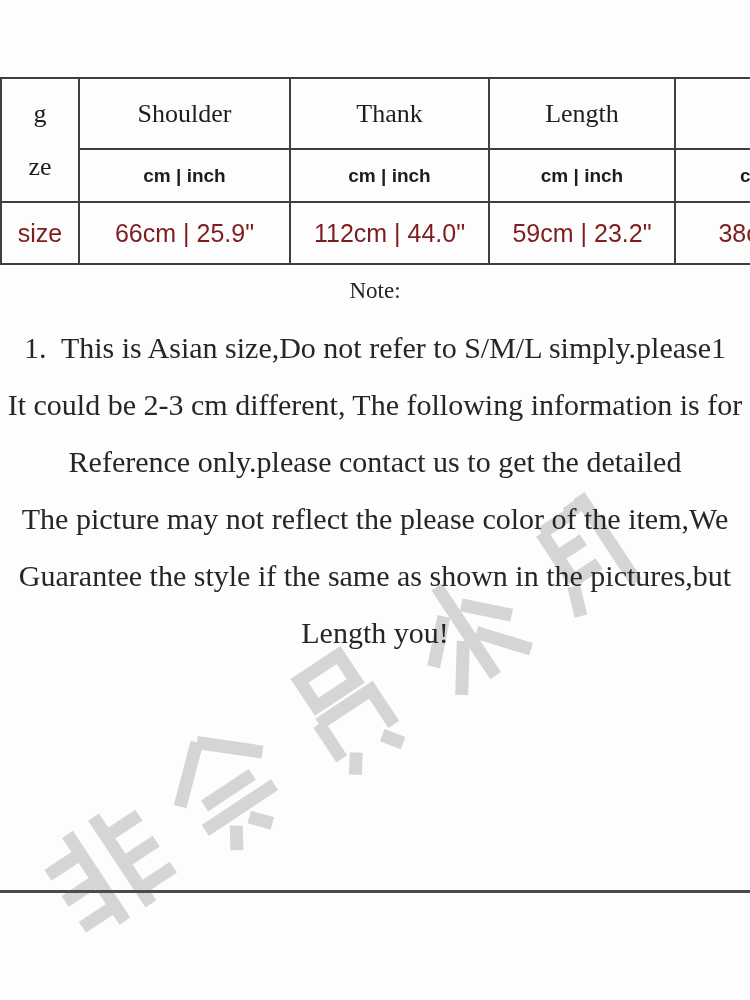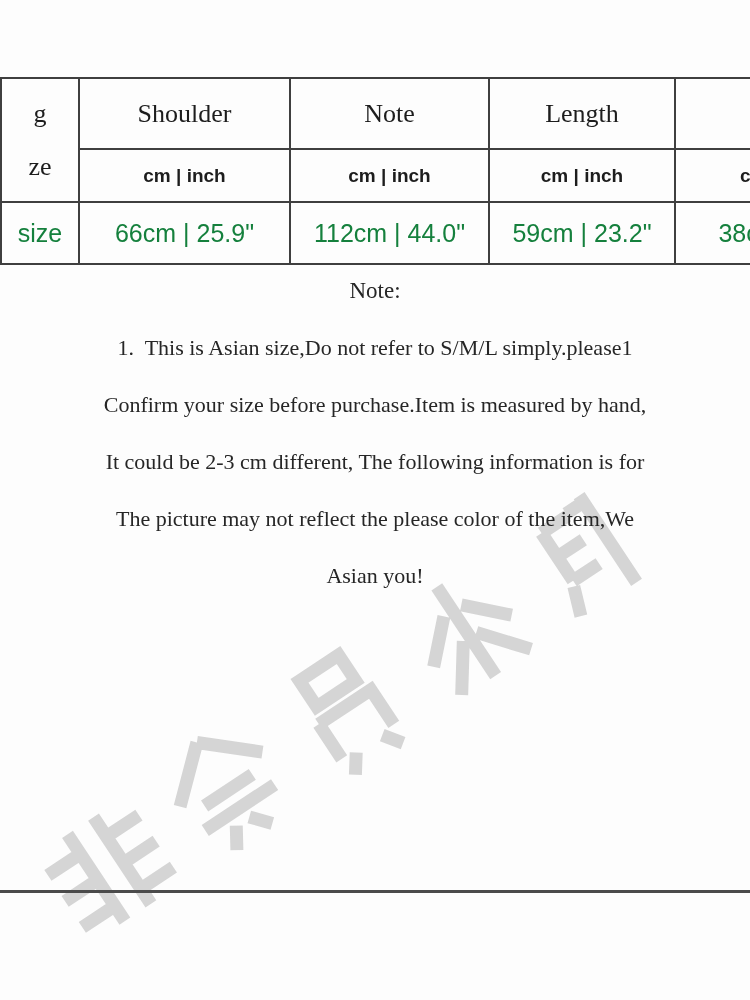--- a/index.html
+++ b/index.html
@@ -28,36 +28,36 @@
     color:#1d1d1d;overflow:hidden;white-space:nowrap;
     padding:0;
   }
   td.c0{width:76px;border-left:none;}
   td.c1{width:209px;margin-top:36px;}
   td.c2{width:197px;}
   td.c3{width:184px;}
   td.c4{width:84px;border-right:none;text-align:left;}
   tr.r-head td{height:69px;font-size:26px;font-family:"Liberation Serif",serif;}
   tr.r-unit td{height:51px;font-size:19px;font-weight:700;font-family:"Liberation Sans",sans-serif;}
-  tr.r-val  td{height:60px;font-size:25px;font-family:"Liberation Sans",sans-serif;color:#15803d;}
+  tr.r-val  td{height:60px;font-size:25px;font-family:"Liberation Sans",sans-serif;color:#7f1d1d;}
   td.corner{text-align:right;padding-right:54px;font-size:26px;font-family:"Liberation Serif",serif;}
   td.corner .ln{line-height:53px;}
   td.rowlabel{text-align:right;padding-right:26px;font-size:26px;font-family:"Liberation Serif",serif;color:#1d1d1d;}
   td.c4.h{padding-left:48px;}
   td.c4.u{padding-left:34px;}
   td.c4.v{padding-left:14px;}
 
   
   .note{
     position:absolute;top:262px;left:0;width:750px;z-index:3;
     display:flex;flex-direction:column;align-items:stretch;
   }
   .note .line{
     height:57px;line-height:57px;text-align:center;
-    font-size:22px;color:#262626;white-space:pre-wrap;
+    font-size:30px;color:#262626;white-space:pre-wrap;
     font-family:"Liberation Serif",serif;
   }
   .note .line.title{font-size:23px;}
 
   
   .divider{
     position:absolute;top:890px;left:0;width:750px;height:3px;
     background:#4b4b4b;z-index:3;
   }
 </style>
@@ -85,21 +85,21 @@
   </div>
 
   <table class="size-table">
     <tbody>
         <tr class="r-head">
       <td class="c0 corner" rowspan="2">
         <div class="ln">g</div>
         <div class="ln">ze</div>
       </td>
       <td class="c1">Shoulder</td>
-      <td class="c2">Note</td>
+      <td class="c2">Thank</td>
       <td class="c3">Length</td>
       <td class="c4 h">Sle</td>
     </tr>
     <tr class="r-unit">
       <td class="c1">cm | inch</td>
       <td class="c2">cm | inch</td>
       <td class="c3">cm | inch</td>
       <td class="c4 u">cm |</td>
     </tr>
     <tr class="r-val">
@@ -108,21 +108,22 @@
       <td class="c2">112cm | 44.0"</td>
       <td class="c3">59cm | 23.2"</td>
       <td class="c4 v">38cm</td>
     </tr>
   </tbody>
     </table>
 
   <div class="note">
     <div class="line title">Note:</div>
     <div class="line">1.  This is Asian size,Do not refer to S/M/L simply.please1</div>
-    <div class="line">Confirm your size before purchase.Item is measured by hand,</div>
     <div class="line">It could be 2-3 cm different, The following information is for</div>
+    <div class="line">Reference only.please contact us to get the detailed</div>
     <div class="line">The picture may not reflect the please color of the item,We</div>
-    <div class="line">Asian you!</div>
+    <div class="line">Guarantee the style if the same as shown in the pictures,but</div>
+    <div class="line">Length you!</div>
   </div>
 
   <div class="divider"></div>
 
 </div>
 
 </body></html>

